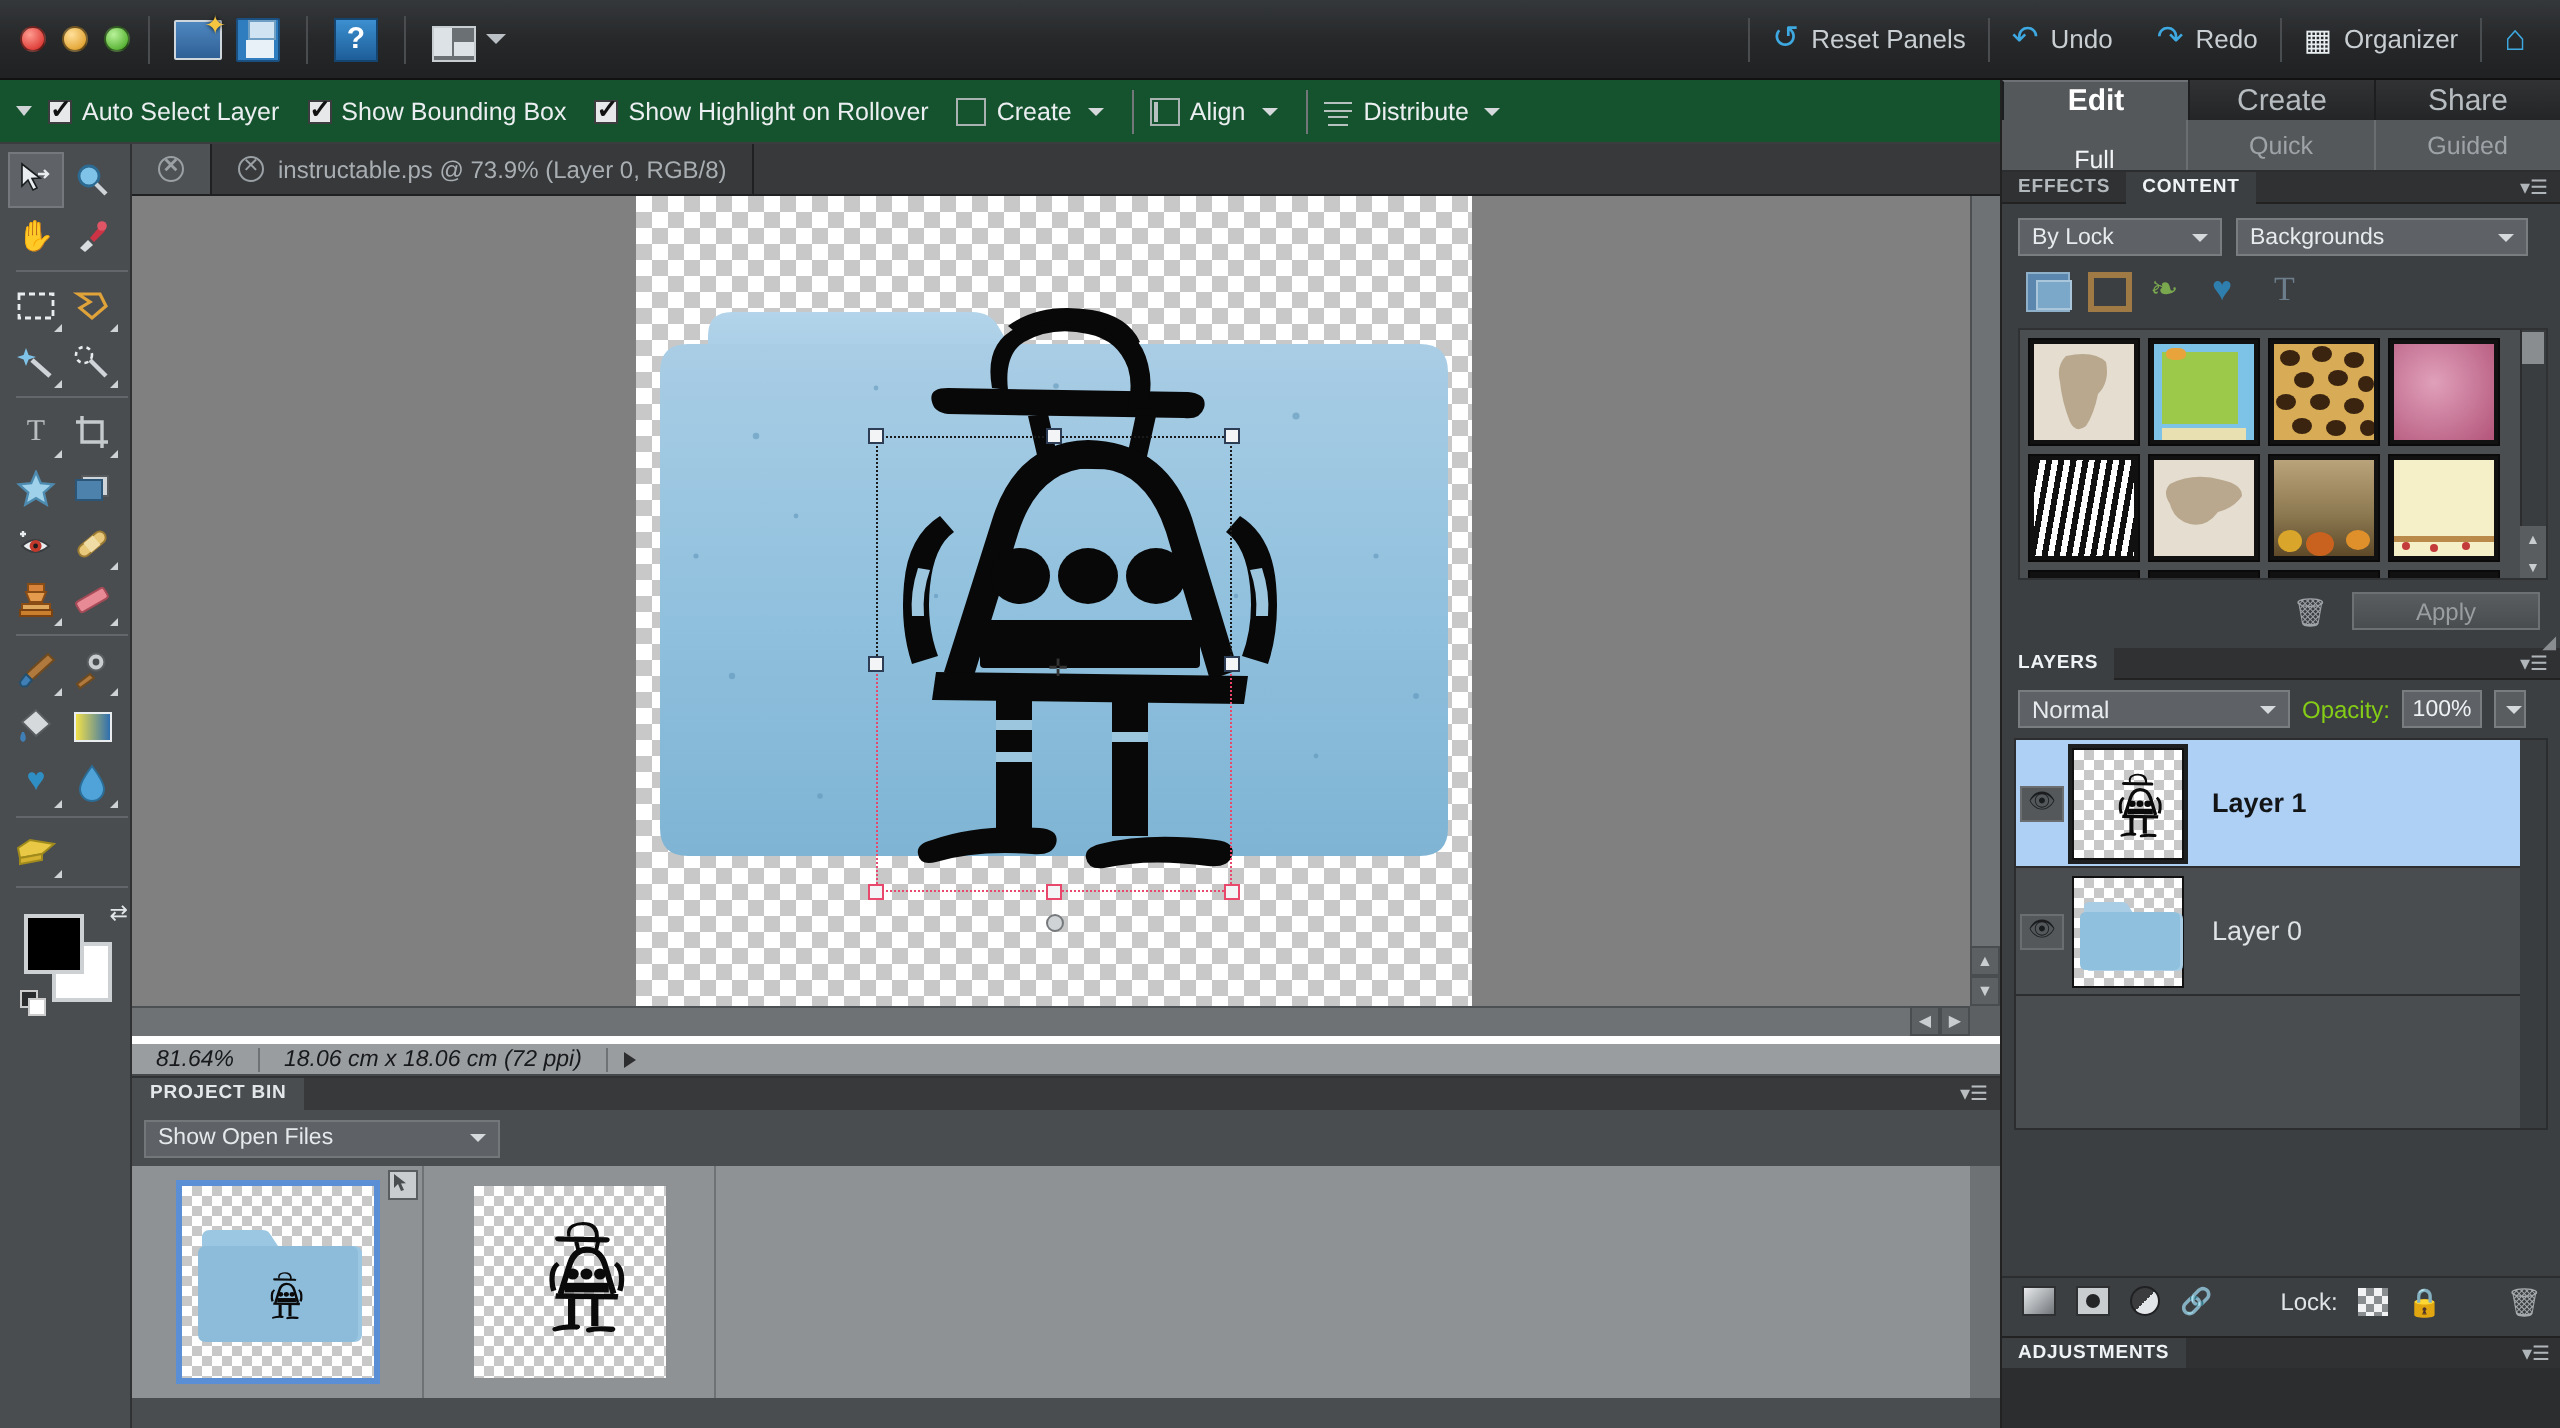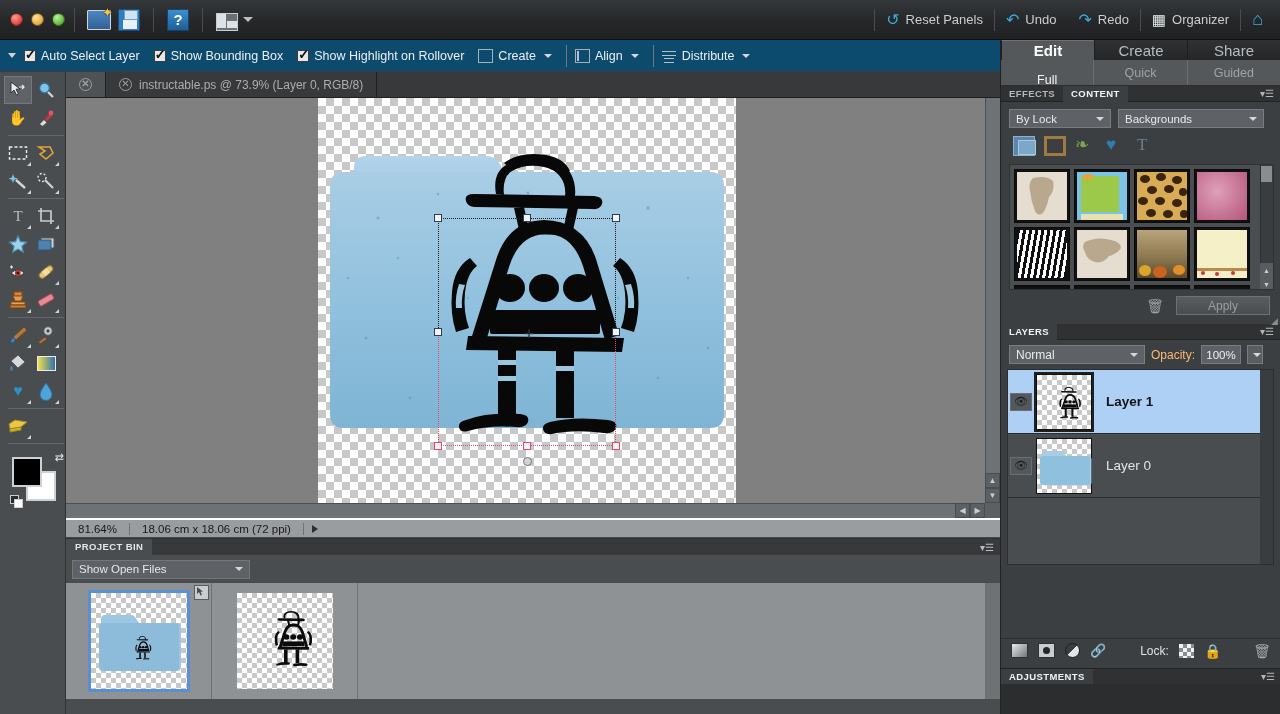--- a/index.html
+++ b/index.html
@@ -79,21 +79,21 @@
     color: #c9ced2; font-size: 13px; cursor: pointer; height: 26px;
   }
   .tbr-sep { width: 1px; height: 22px; background: #4a4d50; }
   .glyph-reset, .glyph-undo, .glyph-redo { color: #3ea9e0; font-size: 16px; line-height: 16px; }
   .glyph-org { color: #e8edf0; font-size: 15px; }
   .glyph-home { color: #3ea9e0; font-size: 18px; }
 
   
   .optionsbar {
     position: absolute; left: 0; top: 40px; width: 1000px; height: 32px;
-    background: #0c4a6e; border-bottom: 1px solid #3a3c3e;
+    background: #14532d; border-bottom: 1px solid #3a3c3e;
     display: flex; align-items: center; padding-left: 4px; gap: 0px;
   }
   .opt-handle {
     width: 0; height: 0; border-left: 4.5px solid transparent; border-right: 4.5px solid transparent;
     border-top: 5px solid #cfd3d6; margin: 0 8px 0 4px;
   }
   .chk-item { display: flex; align-items: center; gap: 5px; margin-right: 14px; cursor: pointer; }
   .chkbox {
     width: 12px; height: 12px; background: #e6e8ea; border: 1px solid #3b3d3f;
     position: relative;
@@ -224,22 +224,22 @@
   }
   .sb-arrow {
     position: absolute; width: 15px; height: 15px; background: #5d6063; border: 1px solid #4a4d50;
     display: flex; align-items: center; justify-content: center; color: #c9cdd0; font-size: 8px;
   }
   .sb-corner { position:absolute; right:0; bottom:0; width:15px; height:15px; background:#5d6063; }
 
   
   .statusbar {
     position: absolute; left: 66px; top: 518px; width: 1057px; height: 20px;
-    background: #9a9da0; border-top: 2px solid #ffffff; border-bottom: 1px solid #45484b;
-    display: flex; align-items: center; font-size: 11.5px; color: #16181a;
+    background: #9a9da0; border-top: 4px solid #ffffff; border-bottom: 1px solid #45484b;
+    display: flex; align-items: center; font-size: 11.5px; color: #16181a; font-style: italic;
   }
   .st-zoom { width: 64px; text-align: center; border-right: 1px solid #6f7275; }
   .st-dims { padding: 0 12px; border-right: 1px solid #6f7275; }
   .st-arrow { width: 0; height:0; border-top:4px solid transparent; border-bottom:4px solid transparent; border-left:6px solid #2c2e30; margin: 0 8px; }
 
   
   .projectbin {
     position: absolute; left: 66px; top: 538px; width: 934px; height: 176px;
     background: #4a4d50; border-top: 1px solid #2f3133;
   }
@@ -367,21 +367,21 @@
   }
   .resize-grip { position: absolute; right: 2px; color: #8a8d90; font-size: 9px; }
 
   
   .layers-controls { display: flex; align-items: center; gap: 6px; padding: 5px 8px; }
   .blend-select {
     width: 136px; height: 19px; background: #5e6165; border: 1px solid #7a7d80;
     color: #e8ebed; font-size: 12px; display: flex; align-items: center; padding: 0 6px;
   }
   .blend-select .caret-sm { margin-left: auto; }
-  .opacity-label { font-size: 12px; color: #fdba74; }
+  .opacity-label { font-size: 12px; color: #84cc16; }
   .opacity-field {
     width: 40px; height: 19px; background: #5e6165; border: 1px solid #7a7d80;
     color: #eef1f3; font-size: 11.5px; display: flex; align-items: center; justify-content: center;
   }
   .opacity-caret {
     width: 16px; height: 19px; background: #5a5d60; border: 1px solid #7a7d80;
     display: flex; align-items: center; justify-content: center;
   }
 
   .layerlist {

